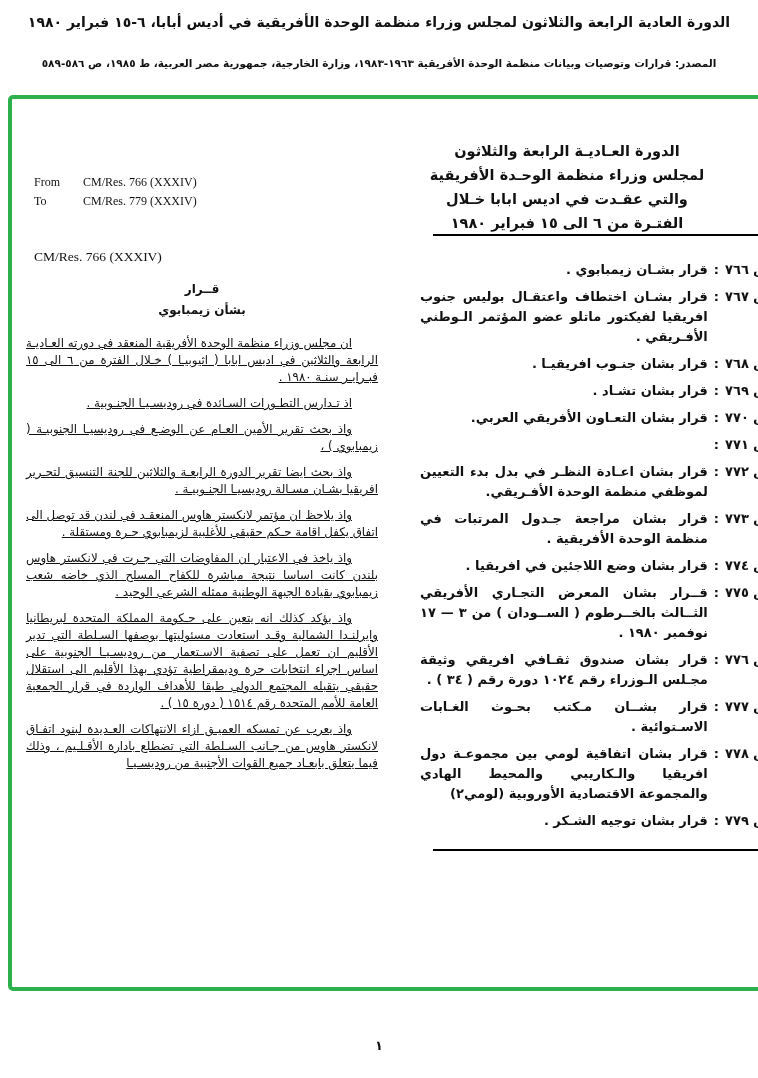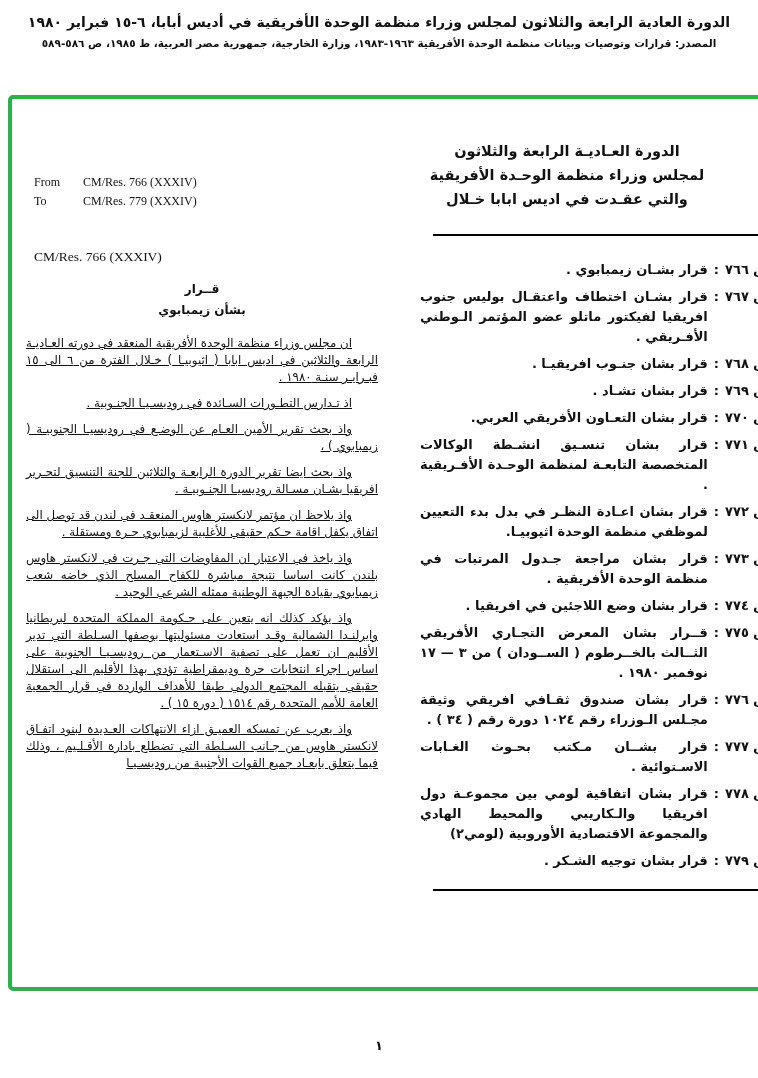--- a/index.html
+++ b/index.html
@@ -9,21 +9,21 @@
     font-family: "DejaVu Sans", sans-serif;
     color: #111111;
     position: relative;
     overflow: hidden;
   }
   .page { position: relative; width: 758px; height: 1078px; background: #fff; }
 
   
   .header { position: absolute; top: 14px; left: 0; width: 758px; text-align: center; direction: rtl; }
   .header-line1 { font-size: 14px; font-weight: bold; letter-spacing: 0.2px; }
-  .header-line2 { font-size: 10.5px; font-weight: bold; margin-top: 7px; }
+  .header-line2 { font-size: 10.5px; font-weight: bold; margin-top: 27px; }
 
   
   .frame {
     position: absolute; left: 8px; top: 95px;
     width: 731px; height: 888px;
     border: 4px solid #2db14c; border-radius: 5px;
     background: #fff;
     padding-left: 32px;
   }
 
@@ -89,20 +89,21 @@
     <div class="header-line1">الدورة العادية الرابعة والثلاثون لمجلس وزراء منظمة الوحدة الأفريقية في أديس أبابا، ٦-١٥ فبراير ١٩٨٠</div>
     <div class="header-line2">المصدر: قرارات وتوصيات وبيانات منظمة الوحدة الأفريقية ١٩٦٣-١٩٨٣، وزارة الخارجية، جمهورية مصر العربية، ط ١٩٨٥، ص ٥٨٦-٥٨٩</div>
   </div>
 
   <div class="frame">
 
     <div class="session-title">
       <div>الدورة العـاديـة الرابعة والثلاثون</div>
       <div>لمجلس وزراء منظمة الوحـدة الأفريقية</div>
       <div>والتي عقـدت في اديس ابابا خـلال</div>
+      <div>الفتـرة من ٦ الى ١٥ فبراير ١٩٨٠</div>
     </div>
 
     <div class="refs">
       <div>
         <span class="lbl">From</span>
         <span>CM/Res. 766 (XXXIV)</span>
       </div>
       <div>
         <span class="lbl">To</span>
         <span>CM/Res. 779 (XXXIV)</span>
@@ -150,26 +151,25 @@
         <span class="toc-text">قرار بشان تشـاد .</span>
       </div>
       <div class="toc-item">
         <span class="toc-num">ق ٧٧٠</span>
         <span class="toc-colon">:</span>
         <span class="toc-text">قرار بشان التعـاون الأفريقي العربي.</span>
       </div>
       <div class="toc-item">
         <span class="toc-num">ق ٧٧١</span>
         <span class="toc-colon">:</span>
-        <span class="toc-text">قرار بشان تنسـيق انشـطة الوكالات المتخصصة التابعـة لمنظمة الوحـدة الأفـريقية .</span>
       </div>
       <div class="toc-item">
         <span class="toc-num">ق ٧٧٢</span>
         <span class="toc-colon">:</span>
-        <span class="toc-text">قرار بشان اعـادة النظـر في بدل بدء التعيين لموظفي منظمة الوحدة اثيوبيـا.</span>
+        <span class="toc-text">قرار بشان اعـادة النظـر في بدل بدء التعيين لموظفي منظمة الوحدة الأفـريقي.</span>
       </div>
       <div class="toc-item">
         <span class="toc-num">ق ٧٧٣</span>
         <span class="toc-colon">:</span>
         <span class="toc-text">قرار بشان مراجعة جـدول المرتبات في منظمة الوحدة الأفريقية .</span>
       </div>
       <div class="toc-item">
         <span class="toc-num">ق ٧٧٤</span>
         <span class="toc-colon">:</span>
         <span class="toc-text">قرار بشان وضع اللاجئين في افريقيا .</span>

